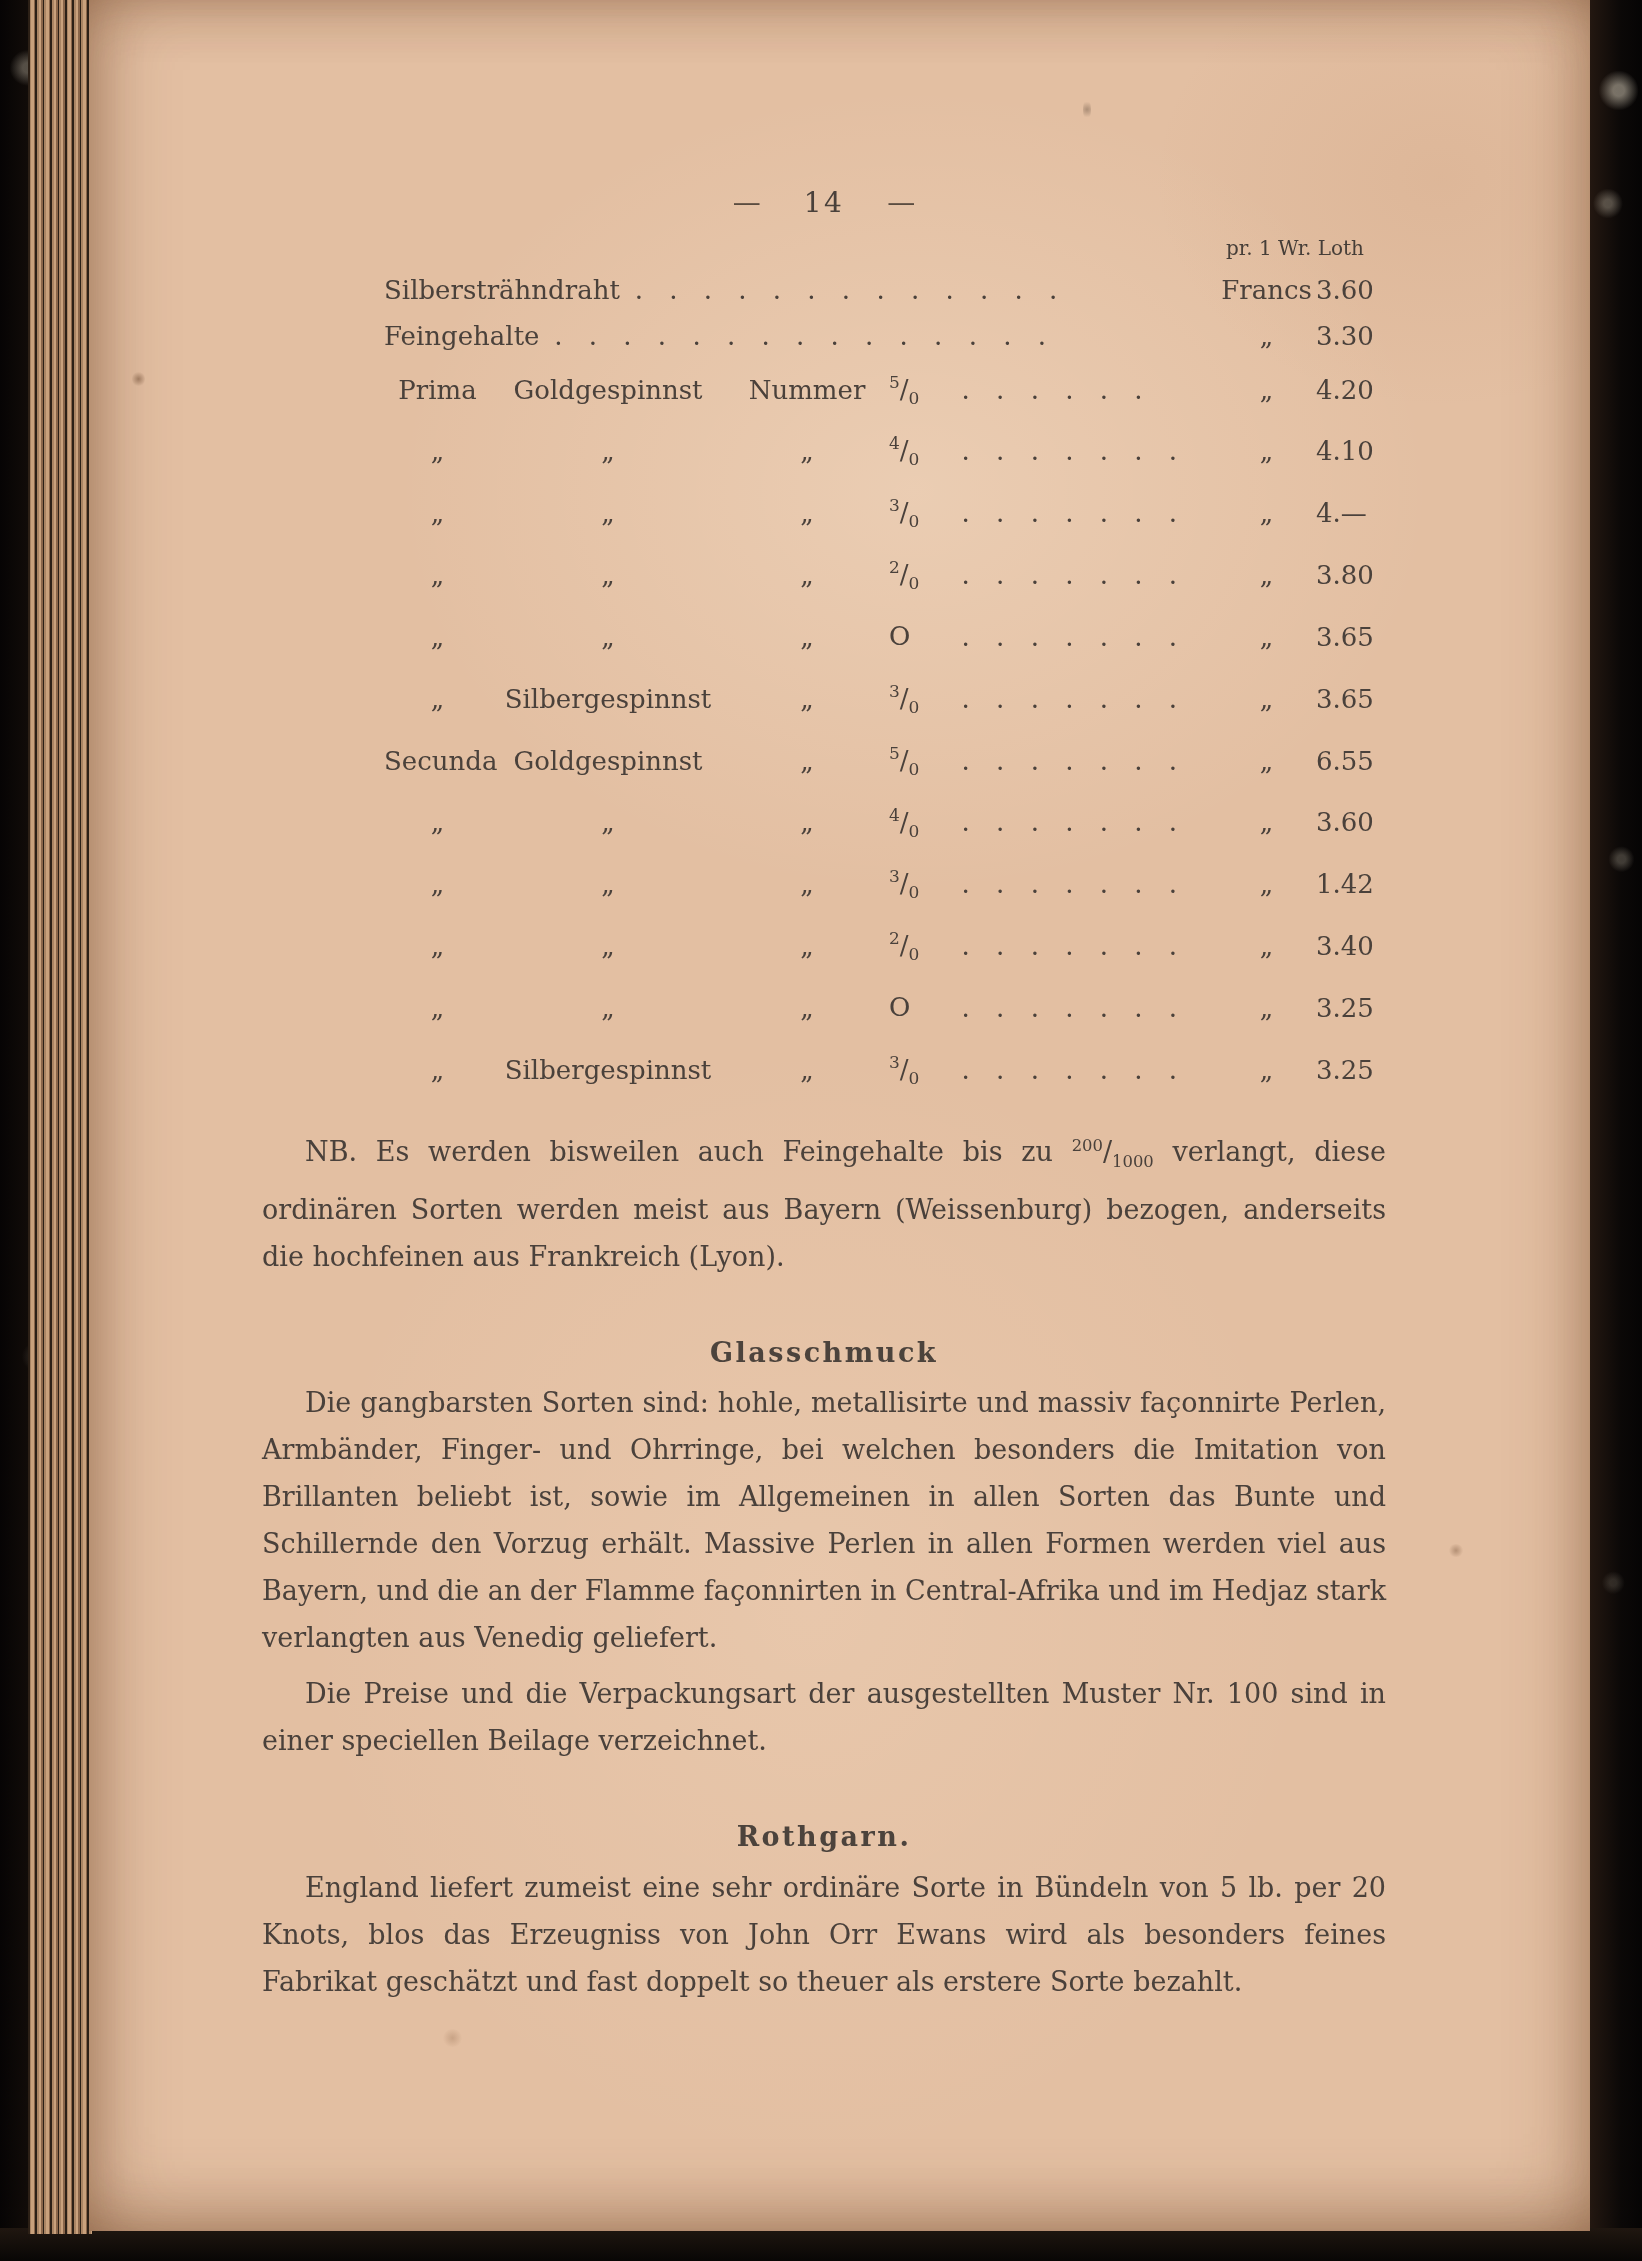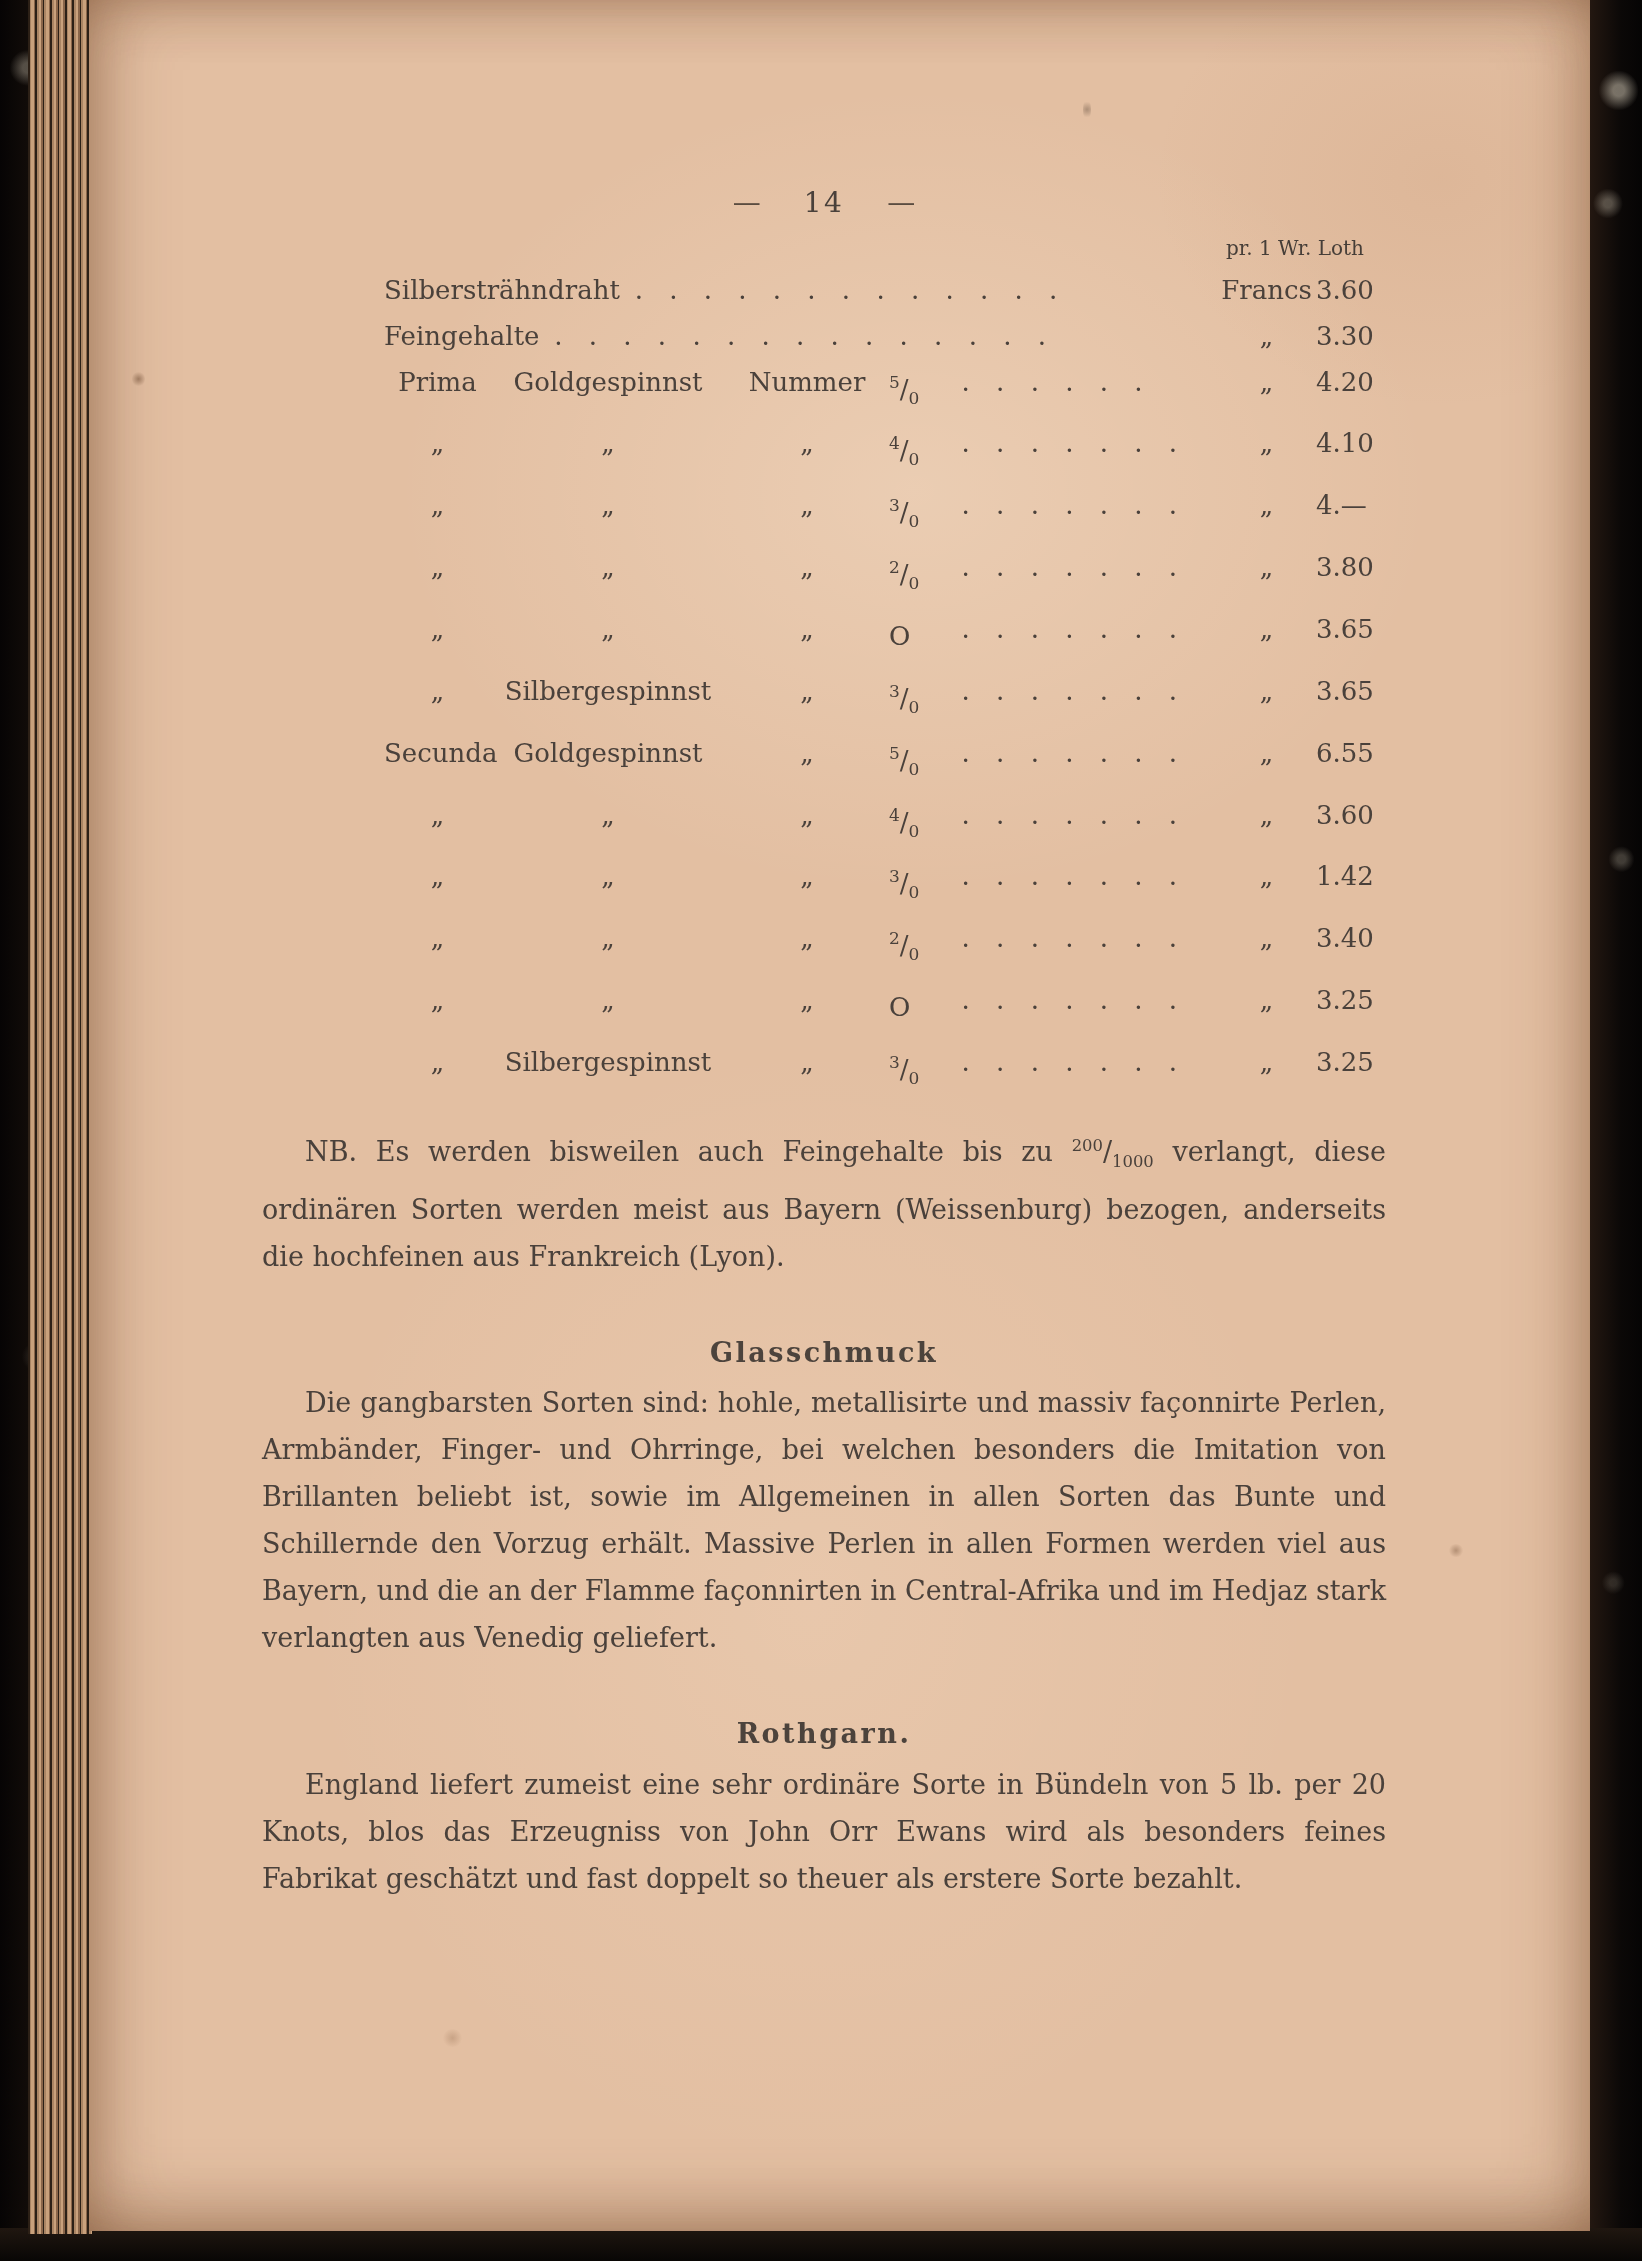--- a/index.html
+++ b/index.html
@@ -59,21 +59,21 @@
   .content{position:absolute;left:164px;top:0;width:1142px;color:#4a413b;}
 
   .page-num-row{
     margin-top:186px;display:flex;justify-content:center;align-items:baseline;
     gap:43px;font-size:28px;color:#5a4c40;
   }
   .page-num-row .num{letter-spacing:2.5px;color:#4a413b;}
   .unit-header{margin-top:17px;padding-right:31px;text-align:right;font-size:20px;color:#463e38;}
 
   .price-table{margin-top:6.6px;margin-left:131px;width:1010px;font-size:26px;}
-  .t-row{display:flex;align-items:flex-start;line-height:46px;white-space:nowrap;}
+  .t-row{display:flex;align-items:center;line-height:46px;white-space:nowrap;}
   .cw{padding-right:8.2px;}
   .c1{width:107px;text-align:center;}
   .c2{width:234px;text-align:center;}
   .c3{width:164px;text-align:center;}
   .cnum{width:66px;text-align:left;}
   .cnum sup,.cnum sub{font-size:17px;}
   .dots{flex:1;overflow:hidden;letter-spacing:9px;padding-left:6.6px;}
   .ccur{width:99px;text-align:center;}
   .cprice{width:78px;text-align:left;}
 
@@ -245,20 +245,21 @@
         <span class="cprice">3.25</span>
       </div>
 
     </div>
 
     <p class="para nb"><span>NB.  Es werden bisweilen auch Feingehalte bis zu </span><sup>200</sup><span>/</span><sub>1000</sub><span> verlangt, diese ordinären Sorten werden meist aus Bayern (Weissenburg) bezogen, anderseits die hochfeinen aus Frankreich (Lyon).</span></p>
 
     <div>
       <div class="section-heading">Glasschmuck</div>
       <p class="para">Die gangbarsten Sorten sind: hohle, metallisirte und massiv façonnirte Perlen, Armbänder, Finger- und Ohrringe, bei welchen besonders die Imitation von Brillanten beliebt ist, sowie im Allgemeinen in allen Sorten das Bunte und Schillernde den Vorzug erhält. Massive Perlen in allen Formen werden viel aus Bayern, und die an der Flamme façonnirten in Central-Afrika und im Hedjaz stark verlangten aus Venedig geliefert.</p>
+      <p class="para">Die Preise und die Verpackungsart der ausgestellten Muster Nr. 100 sind in einer speciellen Beilage verzeichnet.</p>
     </div>
 
     <div>
       <div class="section-heading">Rothgarn.</div>
       <p class="para">England liefert zumeist eine sehr ordinäre Sorte in Bündeln von 5 lb. per 20 Knots, blos das Erzeugniss von John Orr Ewans wird als besonders feines Fabrikat geschätzt und fast doppelt so theuer als erstere Sorte bezahlt.</p>
     </div>
 
   </div>
 </div>
 

